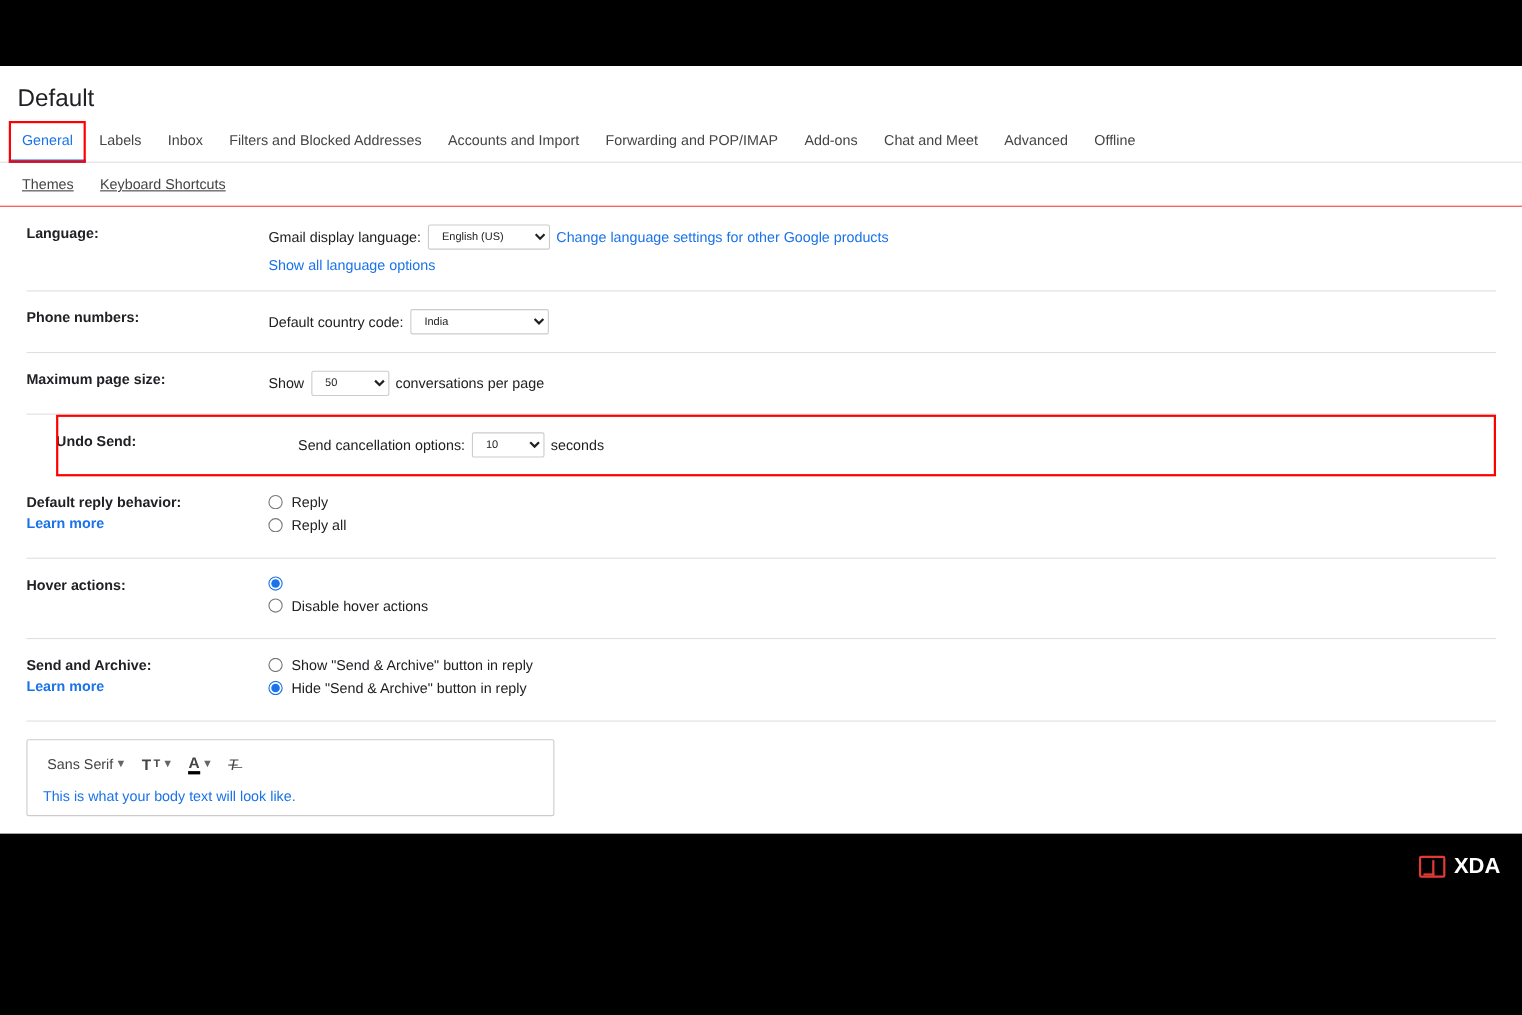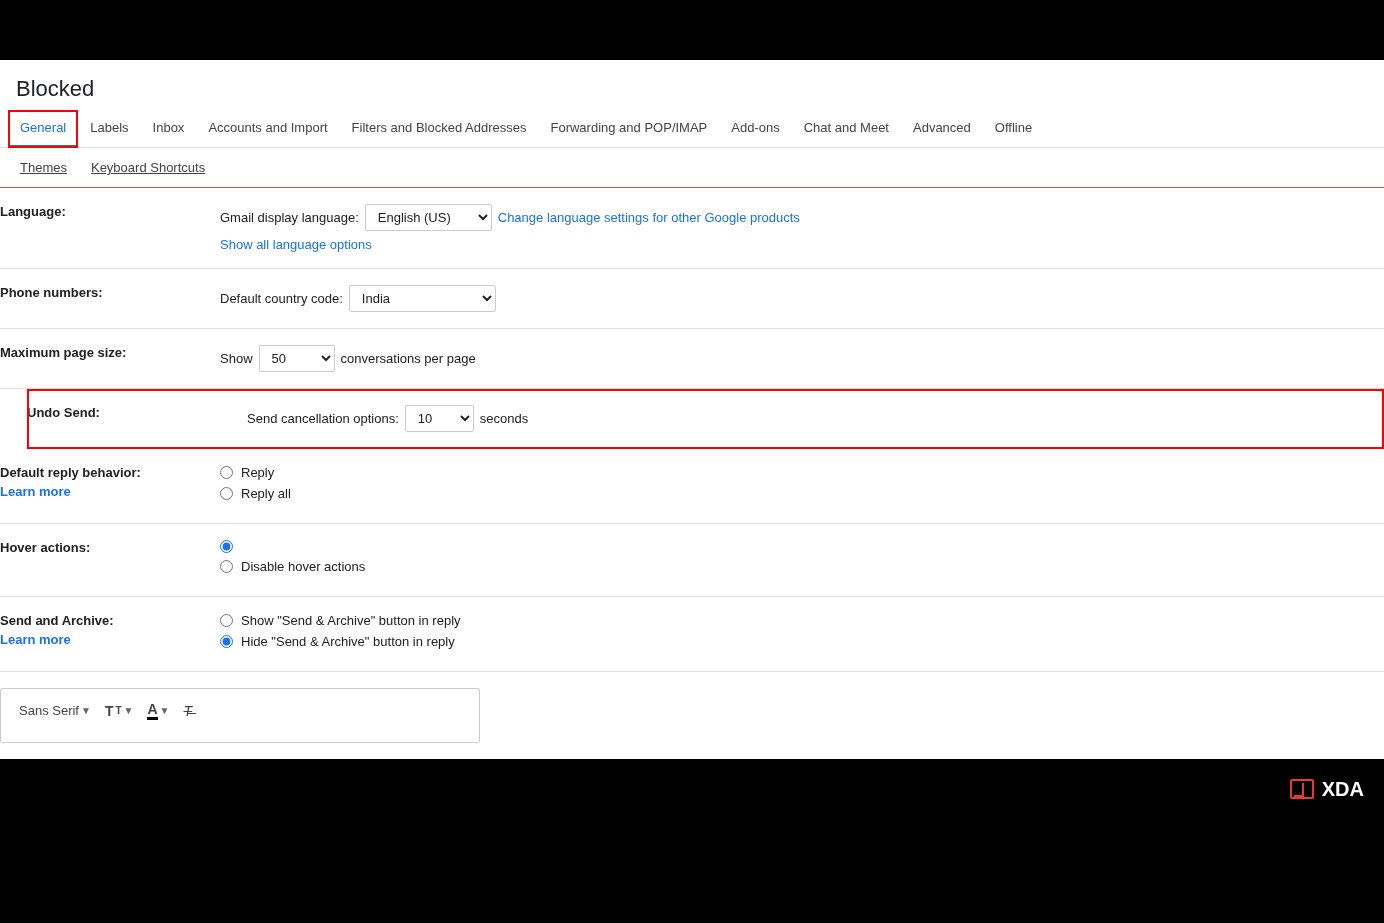--- a/index.html
+++ b/index.html
@@ -52,21 +52,21 @@
       padding: 4px 8px;
       border-bottom: 1px solid #ef4444;
     }
     .sub-nav-tab {
       padding: 8px 12px;
       font-size: 13px;
       color: #444;
       cursor: pointer;
     }
     .settings-content {
-      padding: 0 0;
+      padding: 0 24px;
     }
     .settings-row {
       display: flex;
       padding: 16px 0;
       border-bottom: 1px solid #e0e0e0;
       align-items: flex-start;
     }
     .settings-row.highlighted {
       outline: 2px solid red;
       outline-offset: -2px;
@@ -106,21 +106,21 @@
       margin-bottom: 6px;
       font-size: 13px;
       cursor: pointer;
     }
     .settings-control label input[type="radio"] {
       margin-right: 8px;
     }
     select {
       border: 1px solid #ccc;
       padding: 4px 24px 4px 8px;
-      font-size: 13px;
+      font-size: 10px;
       background: #fff;
       cursor: pointer;
       border-radius: 2px;
       color: #202124;
     }
     .inline-control {
       display: flex;
       align-items: center;
       gap: 6px;
       flex-wrap: wrap;
@@ -193,29 +193,29 @@
       accent-color: #1a73e8;
     }
   </style>
 </head>
 <body>
 
 <div class="top-bar"></div>
 
 <div class="main-container">
 
-  <h1 class="page-title">Blocked</h1>
+  <h1 class="page-title">Default</h1>
 
   <nav class="nav-tabs">
 
   <a class="nav-tab active" href="#">General</a>
       <a class="nav-tab" href="#">Labels</a>
       <a class="nav-tab" href="#">Inbox</a>
+      <a class="nav-tab" href="#">Filters and Blocked Addresses</a>
       <a class="nav-tab" href="#">Accounts and Import</a>
-      <a class="nav-tab" href="#">Filters and Blocked Addresses</a>
       <a class="nav-tab" href="#">Forwarding and POP/IMAP</a>
       <a class="nav-tab" href="#">Add-ons</a>
       <a class="nav-tab" href="#">Chat and Meet</a>
       <a class="nav-tab" href="#">Advanced</a>
       <a class="nav-tab" href="#">Offline</a>
     </nav>
 
   <div class="sub-nav-tabs">
 
   <a class="sub-nav-tab" href="#">Themes</a>
@@ -354,20 +354,21 @@
               <span class="dropdown-arrow">▼</span>
             </span>
             <span class="toolbar-btn">
               <span style="font-weight:bold;font-size:14px;border-bottom:3px solid #000;">A</span>
               <span class="dropdown-arrow">▼</span>
             </span>
             <span class="toolbar-btn">
               <span style="font-size:14px;text-decoration:line-through;font-style:italic;">T̶</span>
             </span>
           </div>
+          <div class="body-text-preview">This is what your body text will look like.</div>
         </div>
       </div>
     </div>
 
   </div>
 </div>
 
 <div class="bottom-bar">
   <span>
     <span class="xda-icon"></span>

